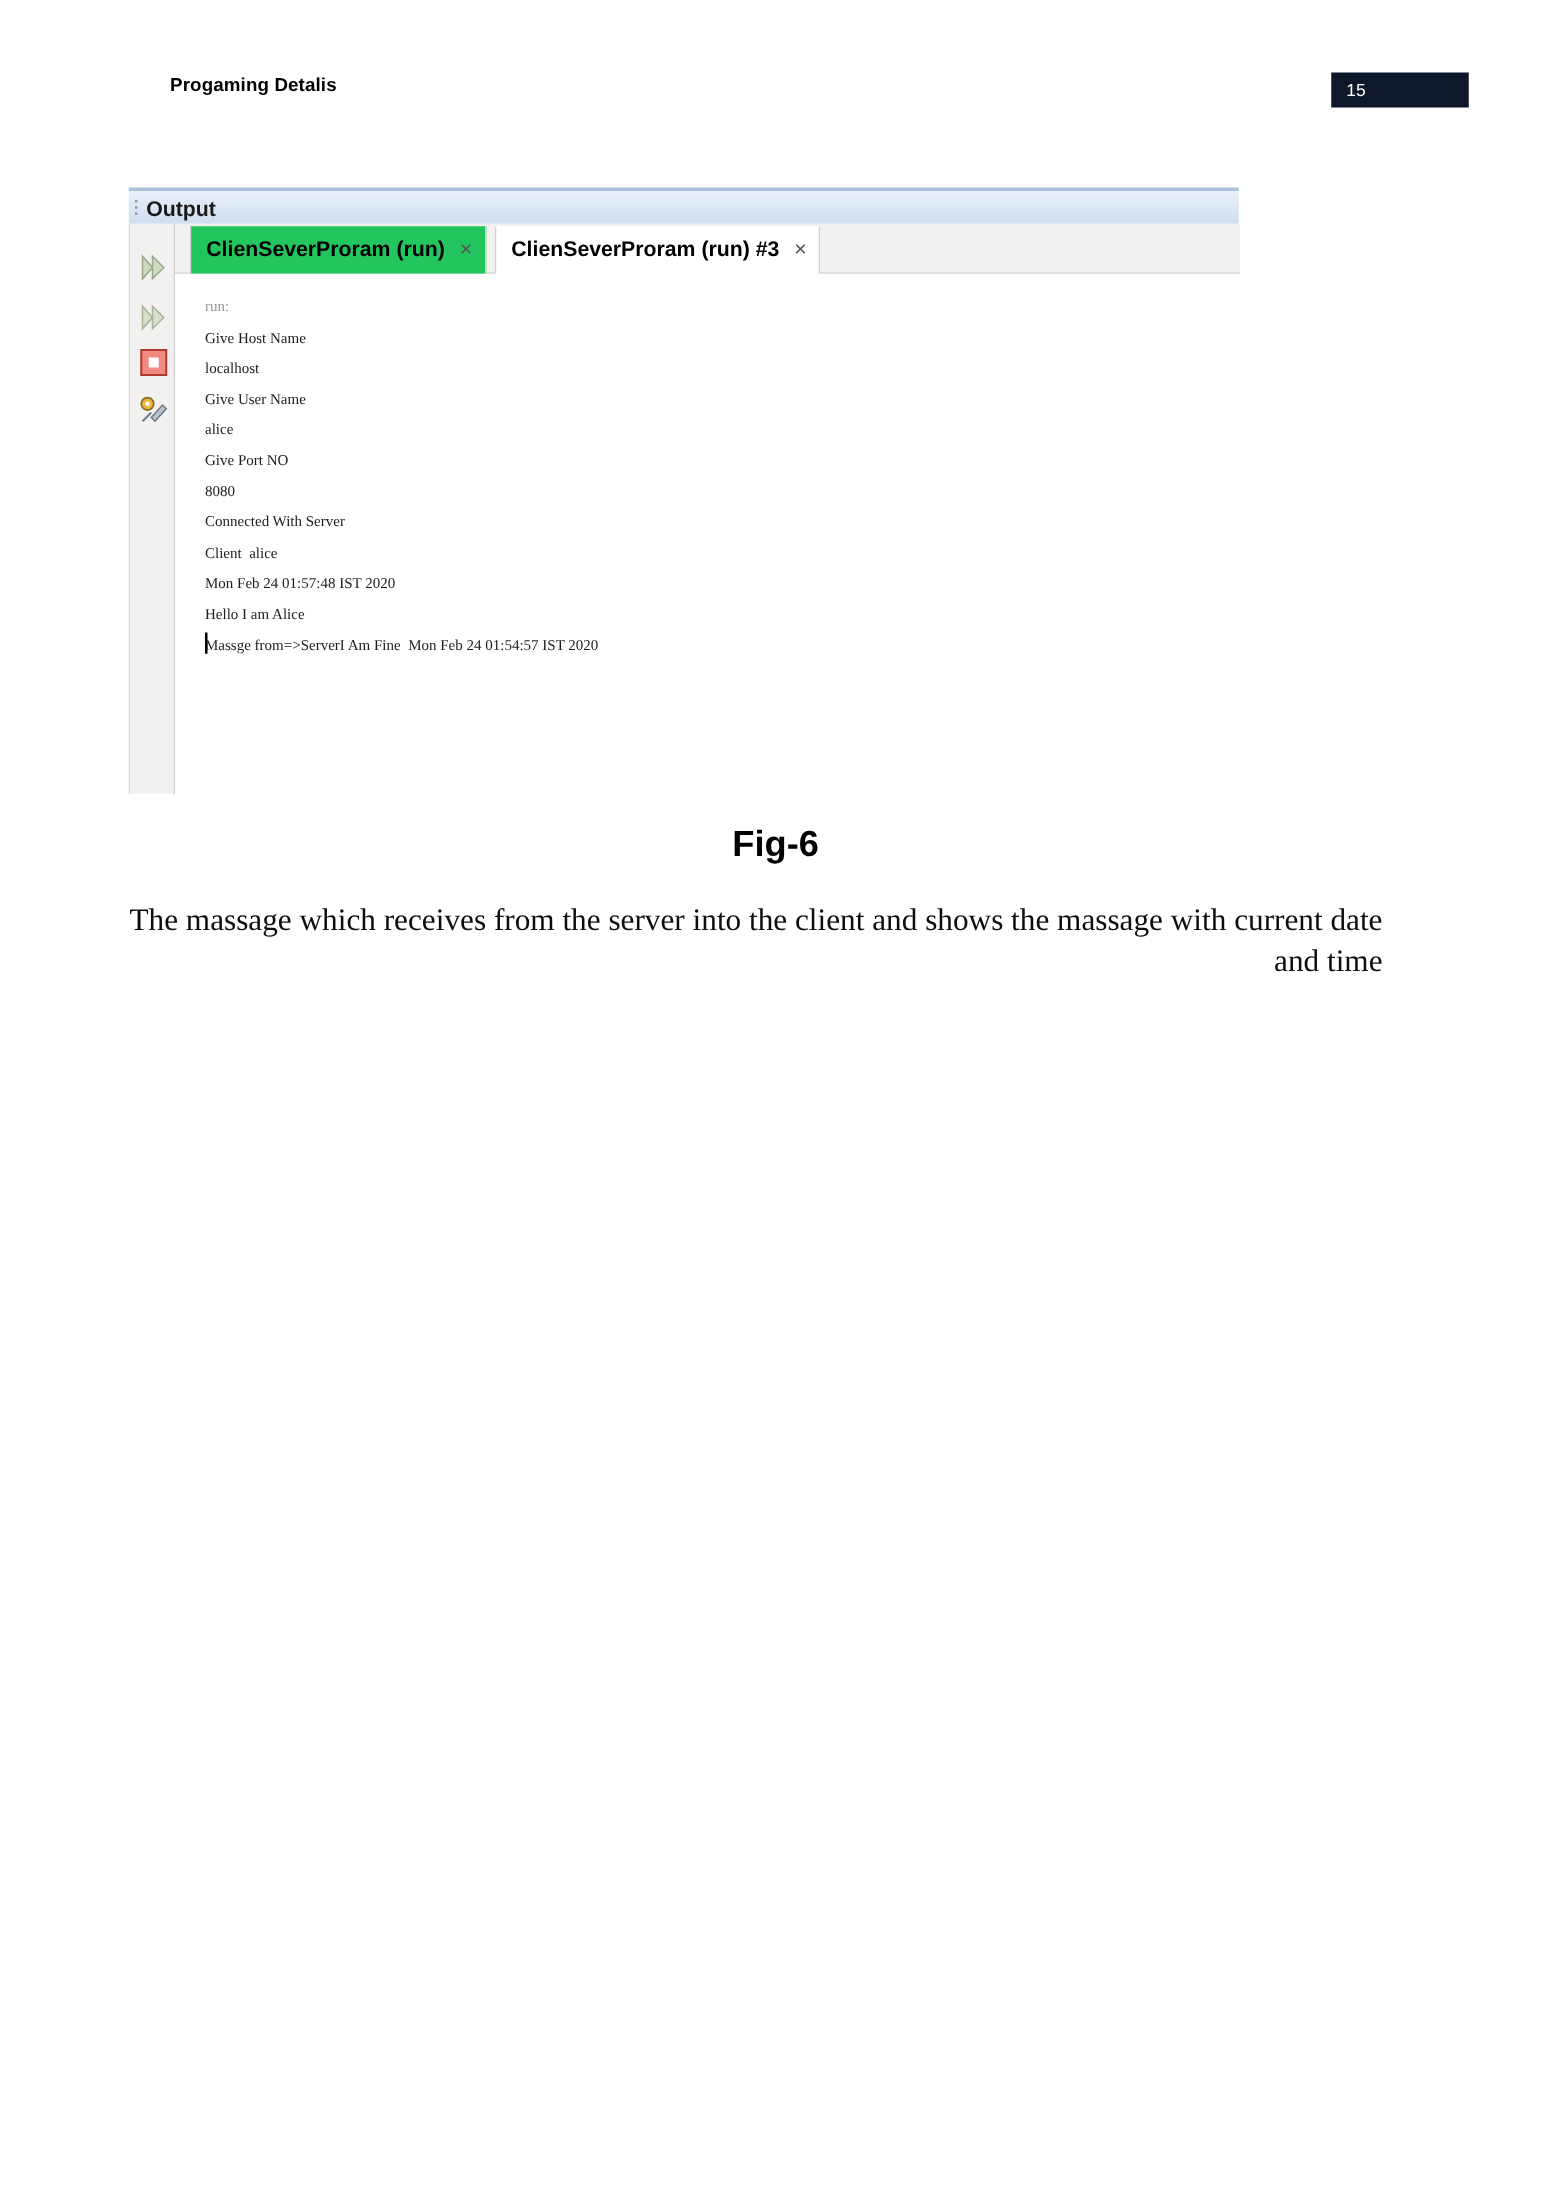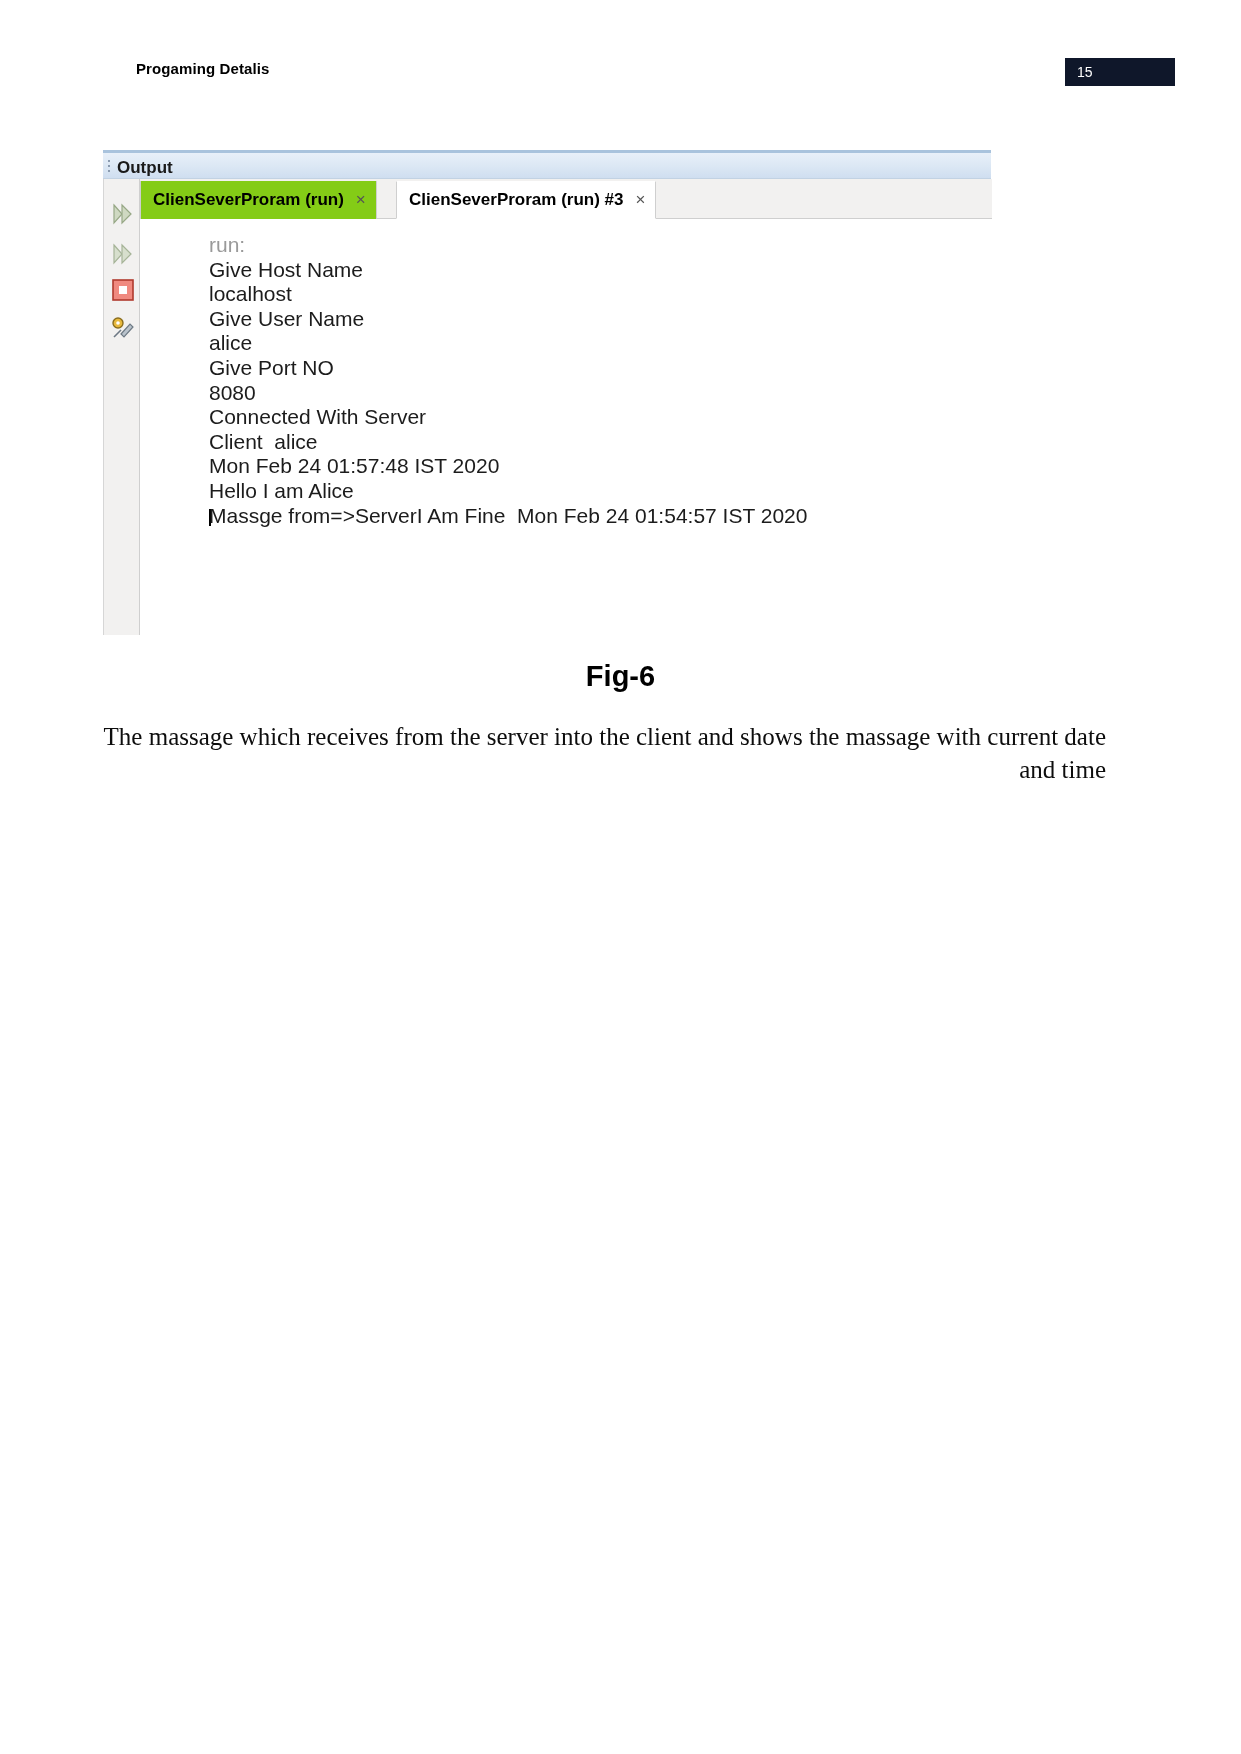--- a/index.html
+++ b/index.html
@@ -154,22 +154,22 @@
     display: flex;
     align-items: center;
     font-family: "Liberation Sans", sans-serif;
     font-weight: bold;
     font-size: 17px;
     color: #000000;
     white-space: nowrap;
     padding: 0 10px 0 12px;
   }
   .tab-inactive {
-    left: 0;
-    background: #84cc16;
+    left: 12px;
+    background: #22c55e;
     border: 1px solid #cfcfcf;
     border-bottom: none;
     border-top: none;
   }
   .tab-active {
     left: 256px;
     background: #ffffff;
     border-left: 1px solid #cfcfcf;
     border-right: 1px solid #cfcfcf;
     border-top: 1px solid #ffffff;
@@ -189,27 +189,26 @@
     position: absolute;
     left: 36px;
     top: 40px;
     width: 852px;
     height: 416px;
     background: #ffffff;
     padding: 14px 0 0 24px;
     box-sizing: border-box;
   }
   .console-line {
-    font-family: Liberation Sans, sans-serif;
-    font-size: 21px;
+    font-family: Liberation Serif, serif;
+    font-size: 12px;
     line-height: 24.6px;
     color: #1c1c1c;
     white-space: pre;
     position: relative;
-    margin-left: 45px;
   }
   .console-line.dim { color: #9a9a9a; }
   .caret-line { padding-left: 0; }
   .caret {
     display: inline-block;
     width: 2px;
     height: 17px;
     background: #000000;
     vertical-align: -3px;
     margin-right: -2px;

